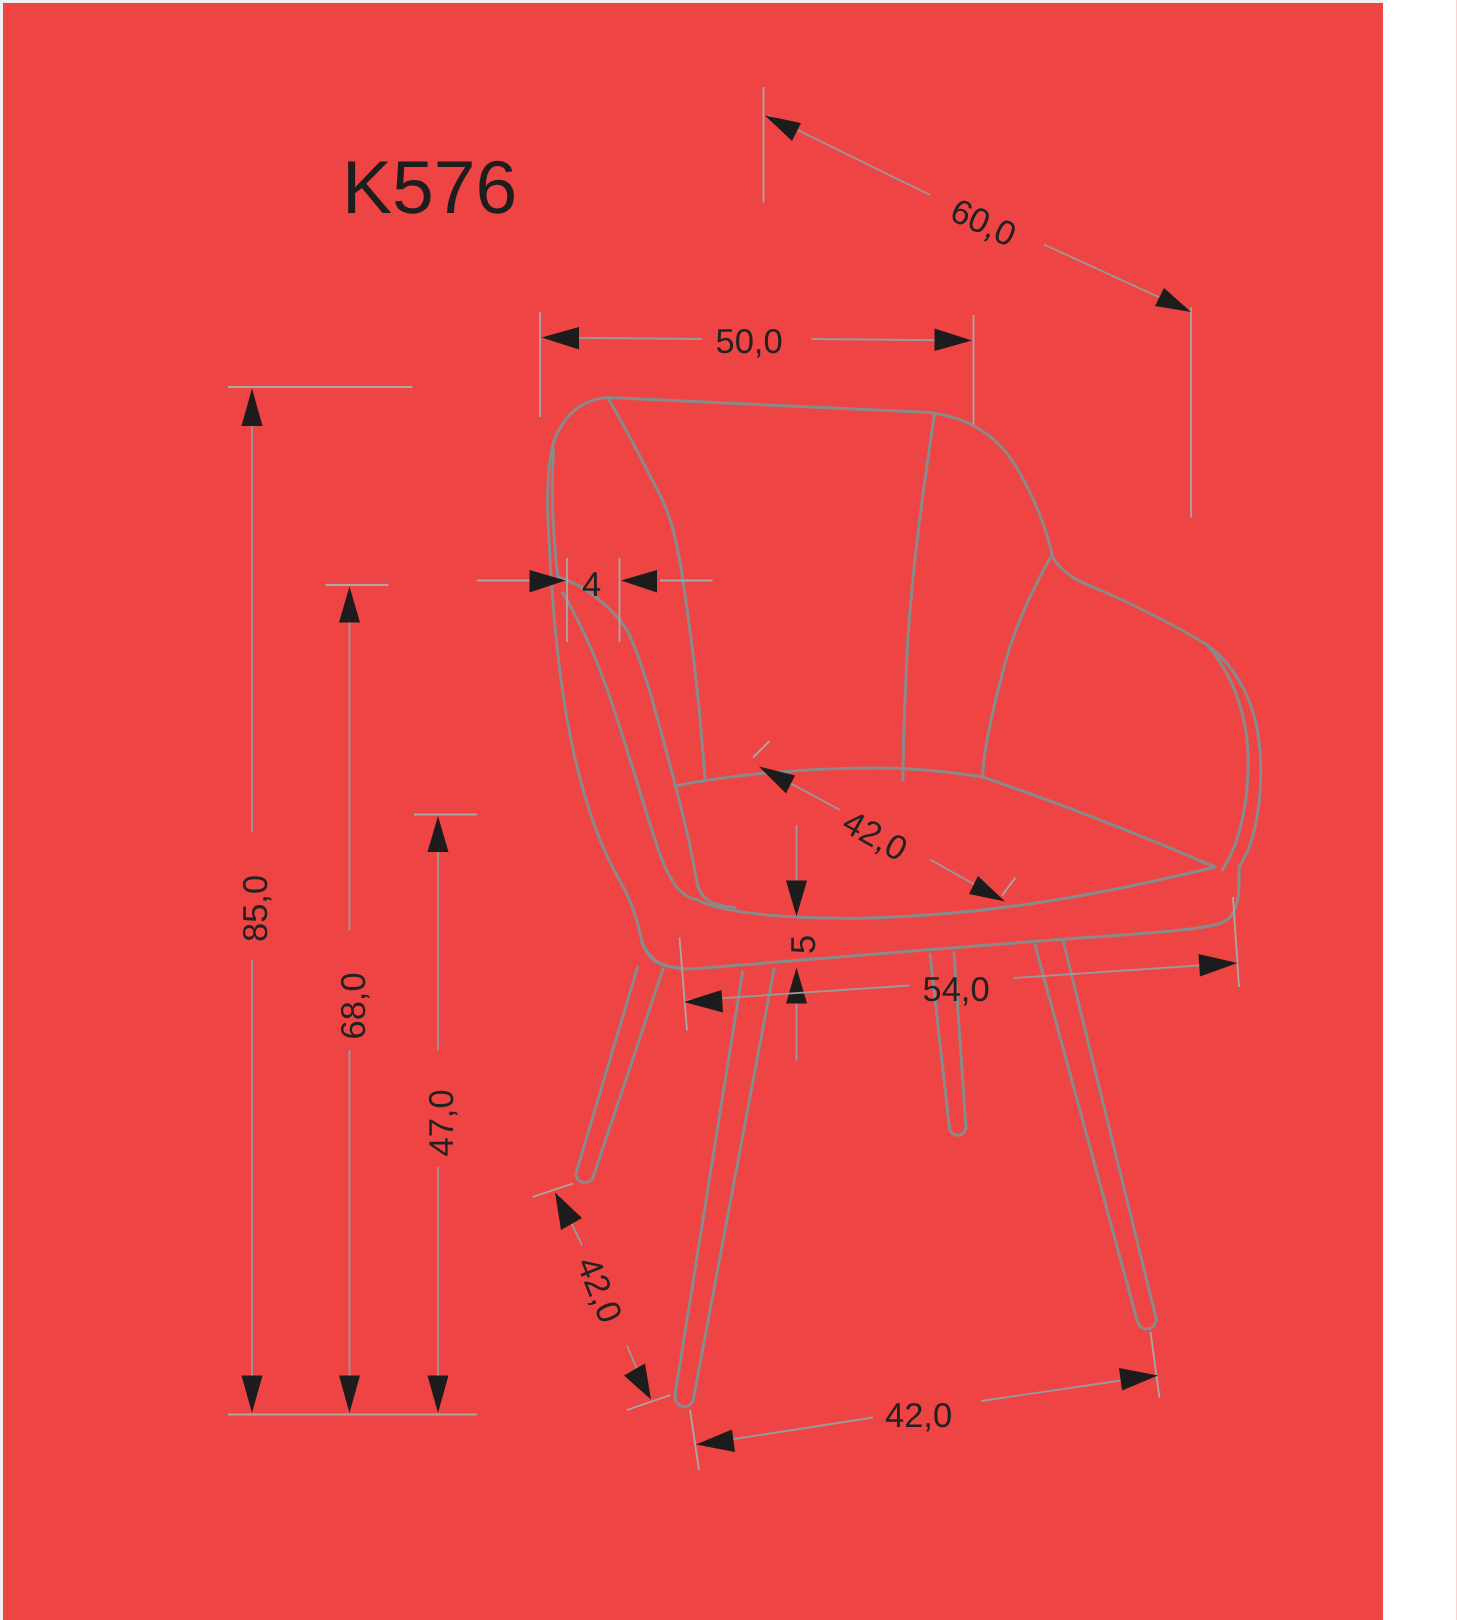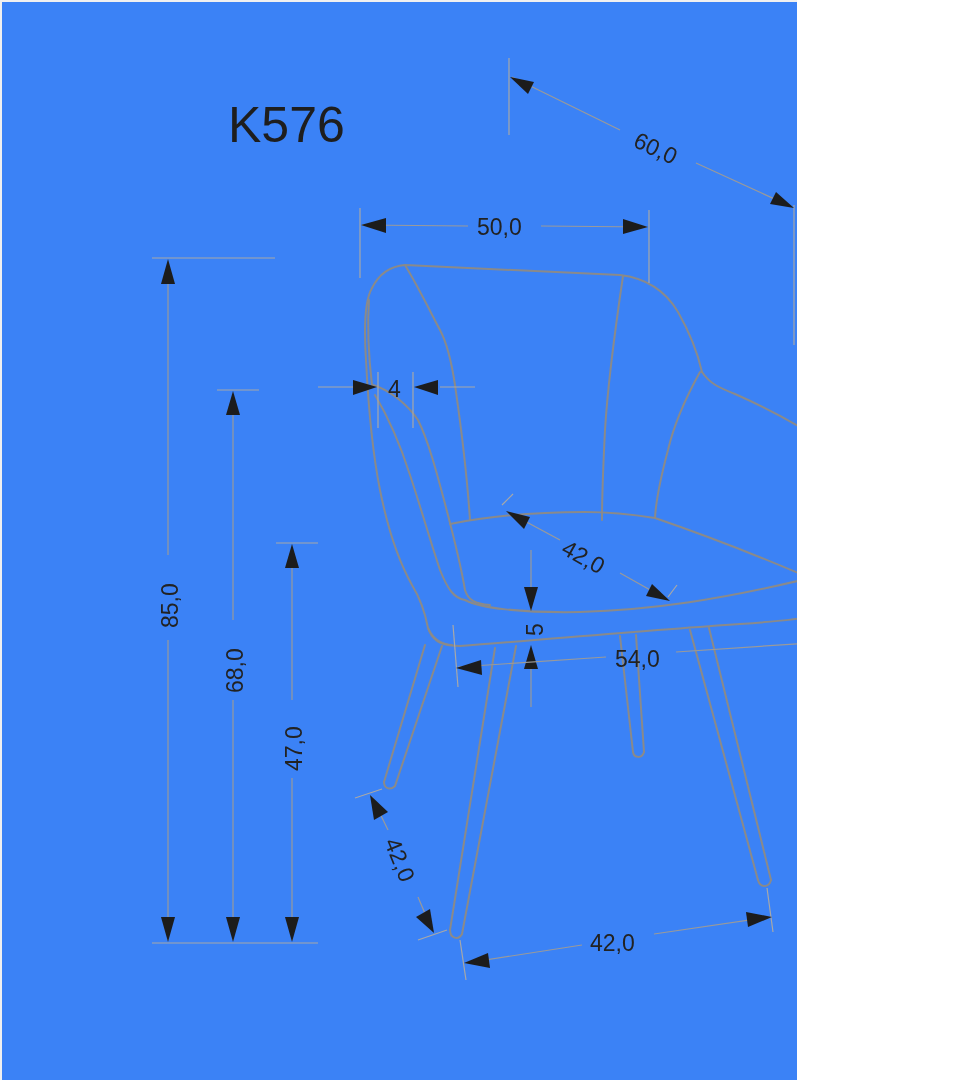--- a/index.html
+++ b/index.html
@@ -1,16 +1,16 @@
 <!DOCTYPE html>
 <html><head>
 <meta charset="utf-8">
 <style>
   html, body { margin: 0; padding: 0; background: #ffffff; }
-  #page { position: relative; width: 797px; height: 1080px; background: #3b82f6; overflow: hidden; }
+  #page { position: relative; width: 922px; height: 1080px; background: #ef4444; overflow: hidden; }
   #page::before { content: ""; position: absolute; inset: 0; border-left: 2px solid #f0f0f0; border-top: 2px solid #f0f0f0; pointer-events: none; }
   svg { position: absolute; left: 0; top: 0; }
   .chair { fill: none; stroke: #8a8a8a; stroke-width: 2; stroke-linecap: round; stroke-linejoin: round; }
   .ext { fill: none; stroke: #a8a8a8; stroke-width: 1.2; }
   .dim { fill: none; stroke: #9a9a9a; stroke-width: 1.2; }
   .arrow { fill: #1c1c1c; stroke: none; }
   .dimtext { font-family: "Liberation Sans", sans-serif; font-size: 23px; fill: #222222; }
   .title { font-family: "Liberation Sans", sans-serif; font-size: 50px; fill: #1e1e1e; }
 </style>
 </head>

